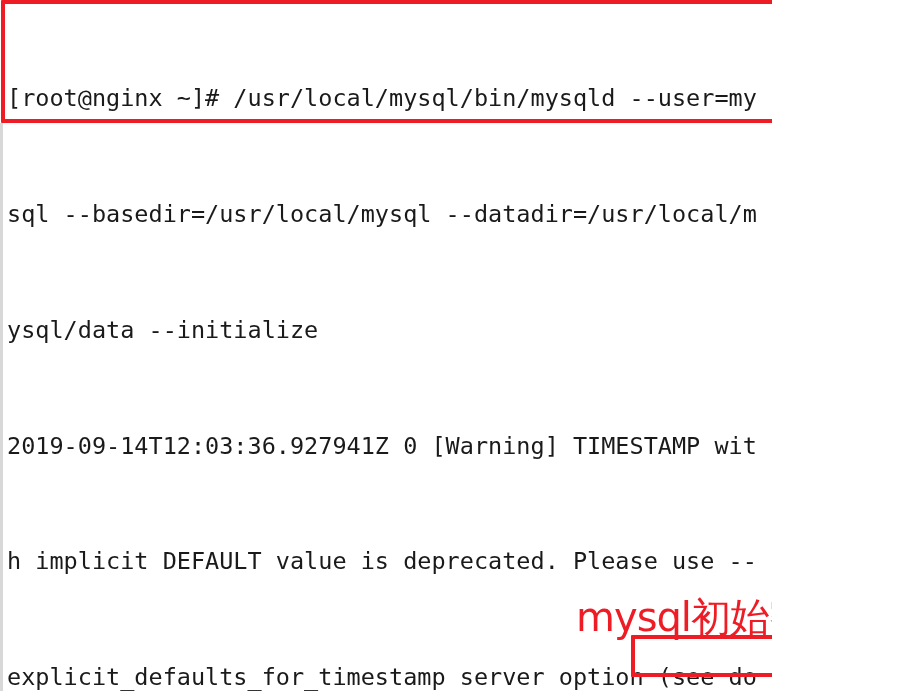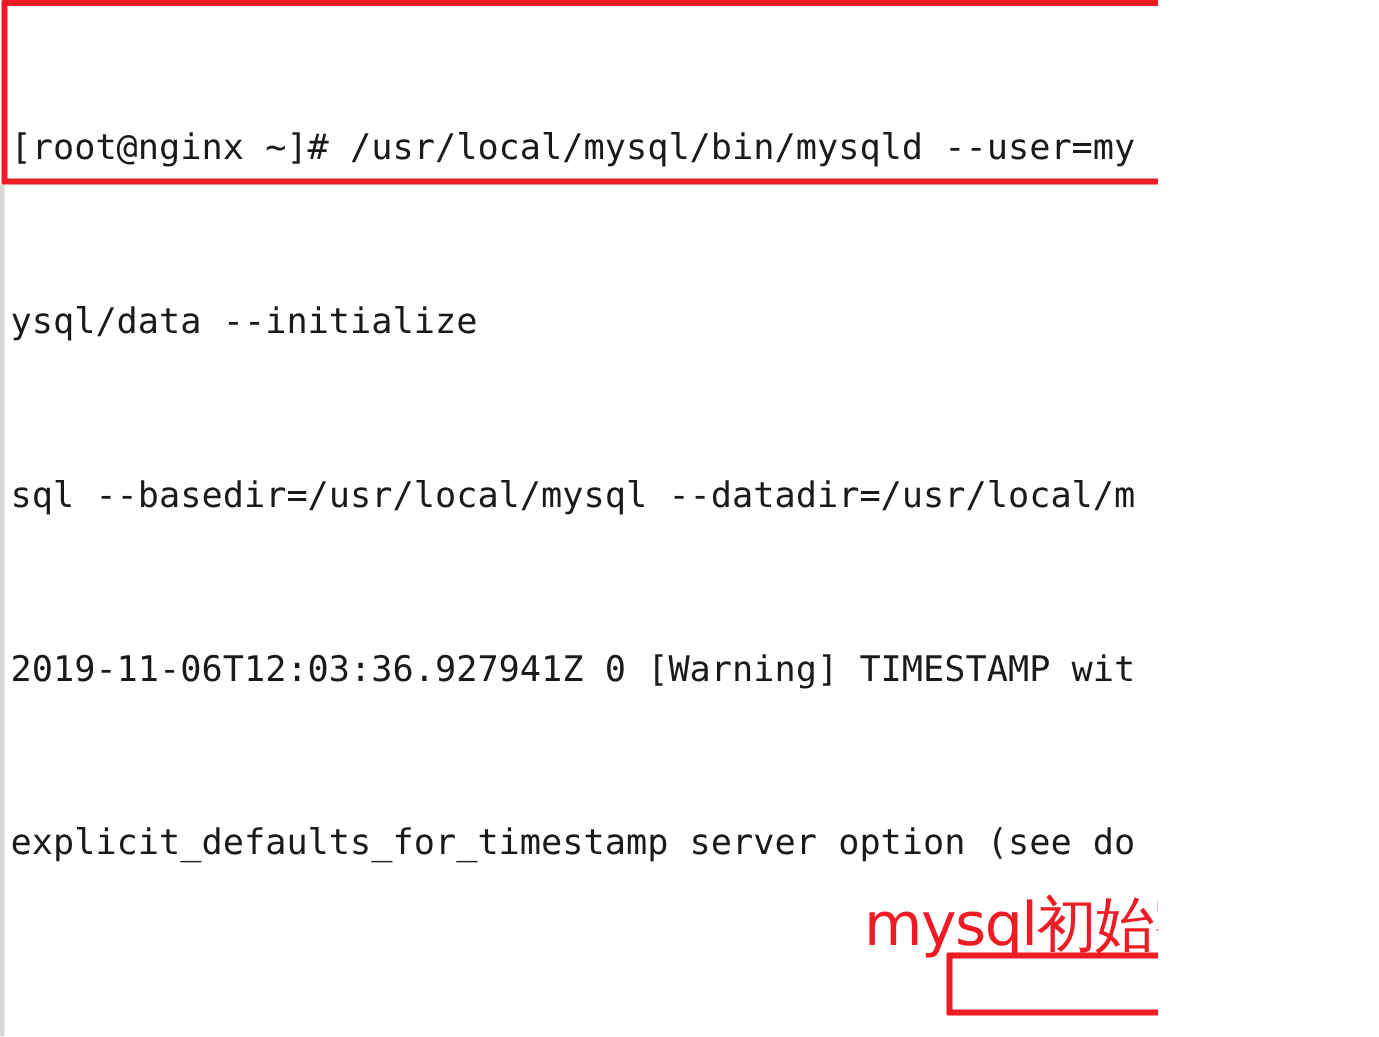--- a/index.html
+++ b/index.html
@@ -84,23 +84,24 @@
     background: #d8d8d8;
   }
 </style>
 </head>
 <body>
 
 <div id="terminal">
 
   <div id="screen">
     <div class="line">[root@nginx ~]# /usr/local/mysql/bin/mysqld --user=my</div>
+    <div class="line">sql --basedir=/usr/local/mysql --datadir=/usr/local/m</div>
     <div class="line">ysql/data --initialize</div>
-    <div class="line">sql --basedir=/usr/local/mysql --datadir=/usr/local/m</div>
-    <div class="line">2019-11-06T12:03:36.927941Z 0 [Warning] TIMESTAMP wit</div>
+    <div class="line">2019-09-14T12:03:36.927941Z 0 [Warning] TIMESTAMP wit</div>
+    <div class="line">h implicit DEFAULT value is deprecated. Please use --</div>
     <div class="line">explicit_defaults_for_timestamp server option (see do</div>
     
     
     
     
     
     
     
     
     

